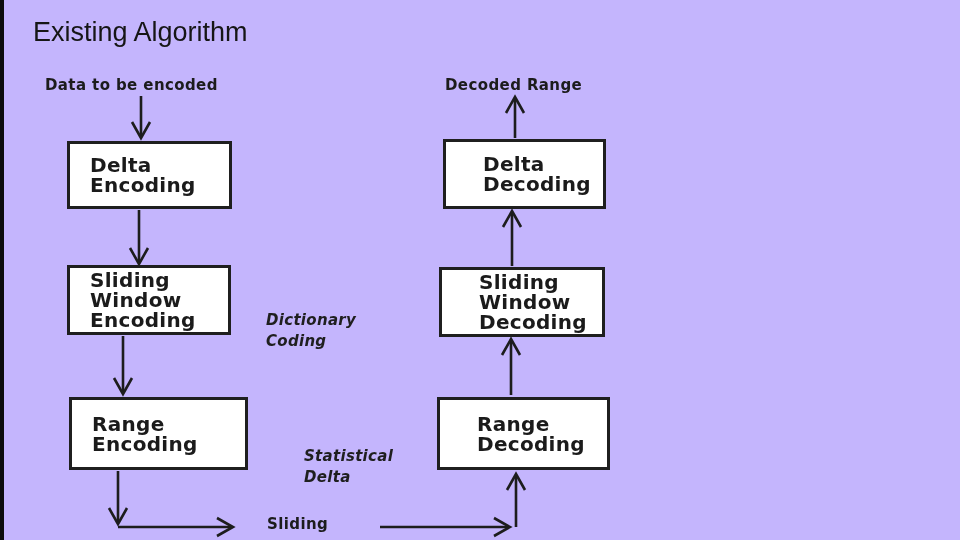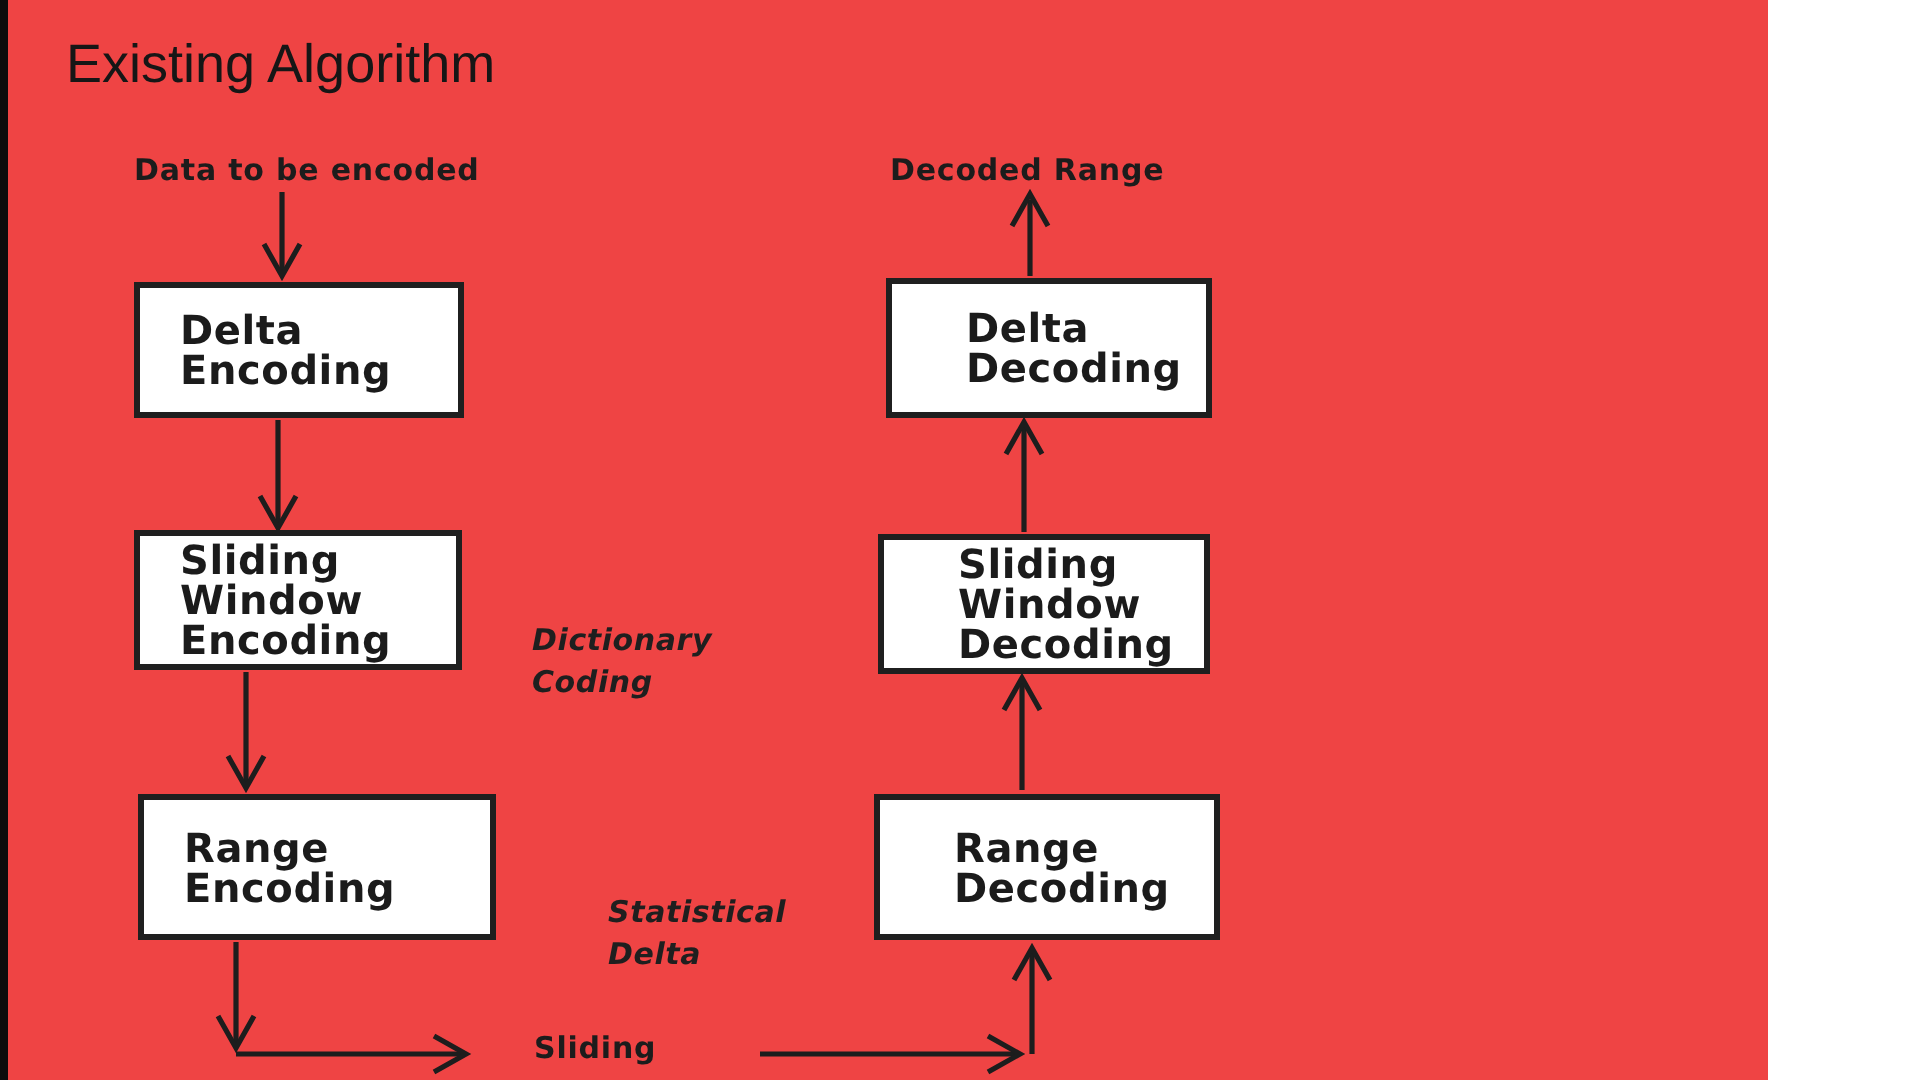--- a/index.html
+++ b/index.html
@@ -2,23 +2,23 @@
 <html><head>
 <meta charset="utf-8">
 <style>
   html, body {
     margin: 0;
     padding: 0;
     background: #ffffff;
   }
   .slide {
     position: relative;
-    width: 884px;
+    width: 960px;
     height: 540px;
-    background: #ef4444;
+    background: #c4b5fd;
     overflow: hidden;
     font-family: "DejaVu Sans", "Liberation Sans", sans-serif;
     color: #1c1c1c;
   }
   .edge-strip {
     position: absolute;
     left: 0; top: 0;
     width: 4px; height: 540px;
     background: #0c0c0c;
   }
@@ -128,21 +128,21 @@
     <g>
       <line x1="512" y1="266" x2="512" y2="213"></line>
       <polyline points="503,227 512,211 521,227"></polyline>
     </g>
     <g>
       <line x1="515" y1="138" x2="515" y2="100"></line>
       <polyline points="506,113 515,97 524,113"></polyline>
     </g>
   </svg>
 
-  <div class="flow-label" style="left:67px; top:75px;">Data to be encoded</div>
+  <div class="flow-label" style="left:45px; top:75px;">Data to be encoded</div>
   <div class="flow-label" style="left:445px; top:75px;">Decoded Range</div>
   <div class="flow-label" style="left:267px; top:514px;">Sliding</div>
 
   <div class="category-label" style="left:266px; top:290px;">Dictionary
 Coding</div>
   <div class="category-label" style="left:304px; top:426px;">Statistical
 Delta</div>
 
   <div class="box enc" style="left:67px; top:141px; width:165px; height:68px;">
     <span class="box-label">Delta

